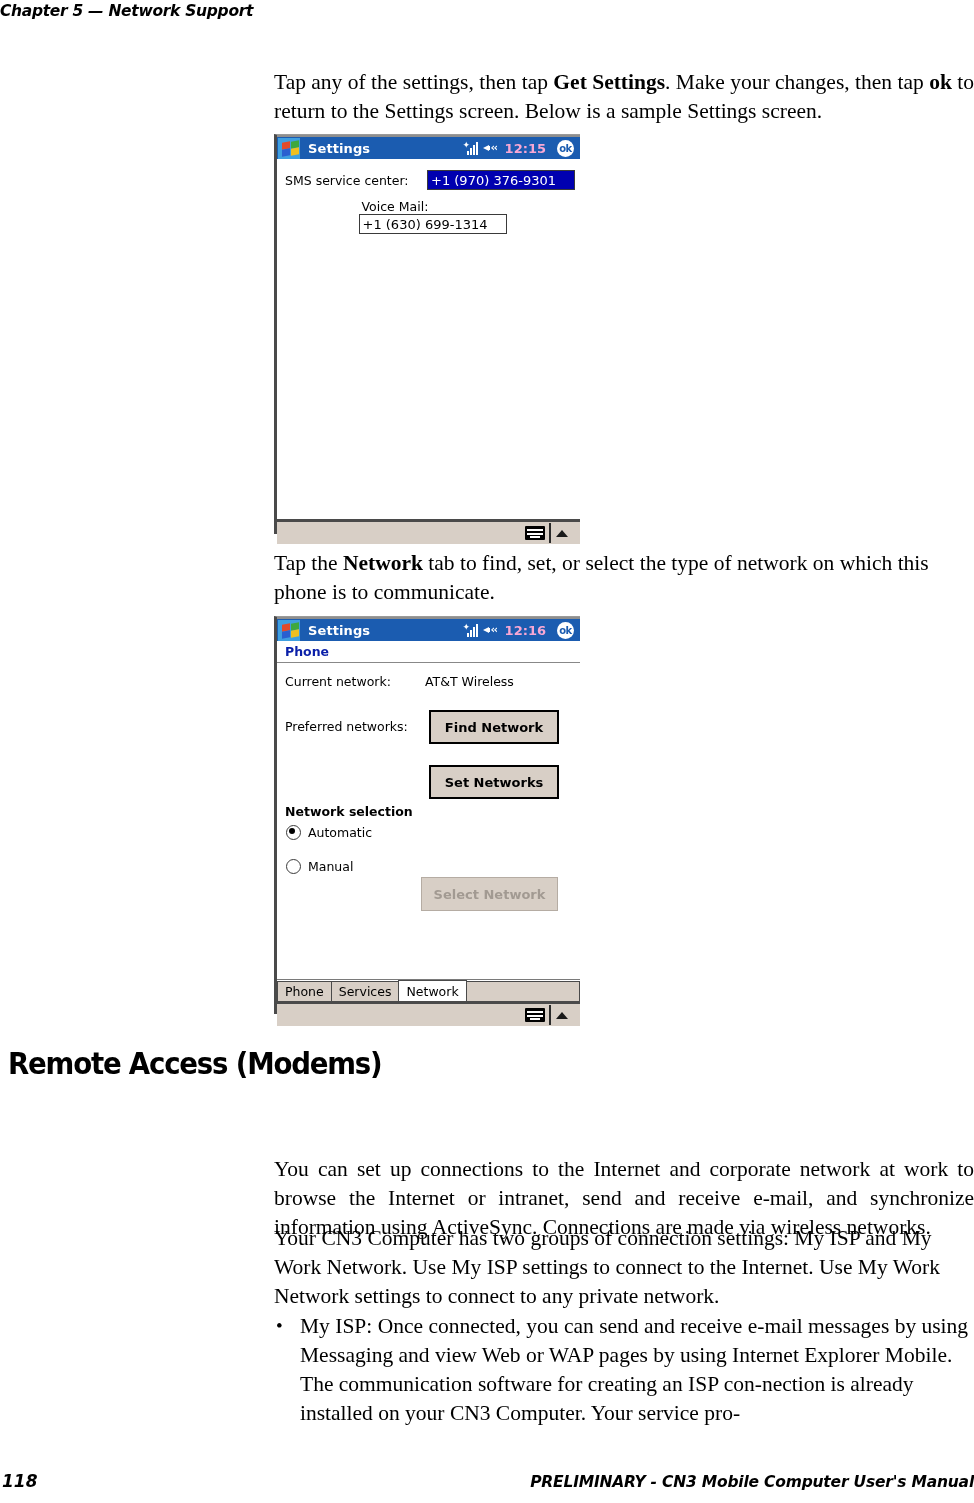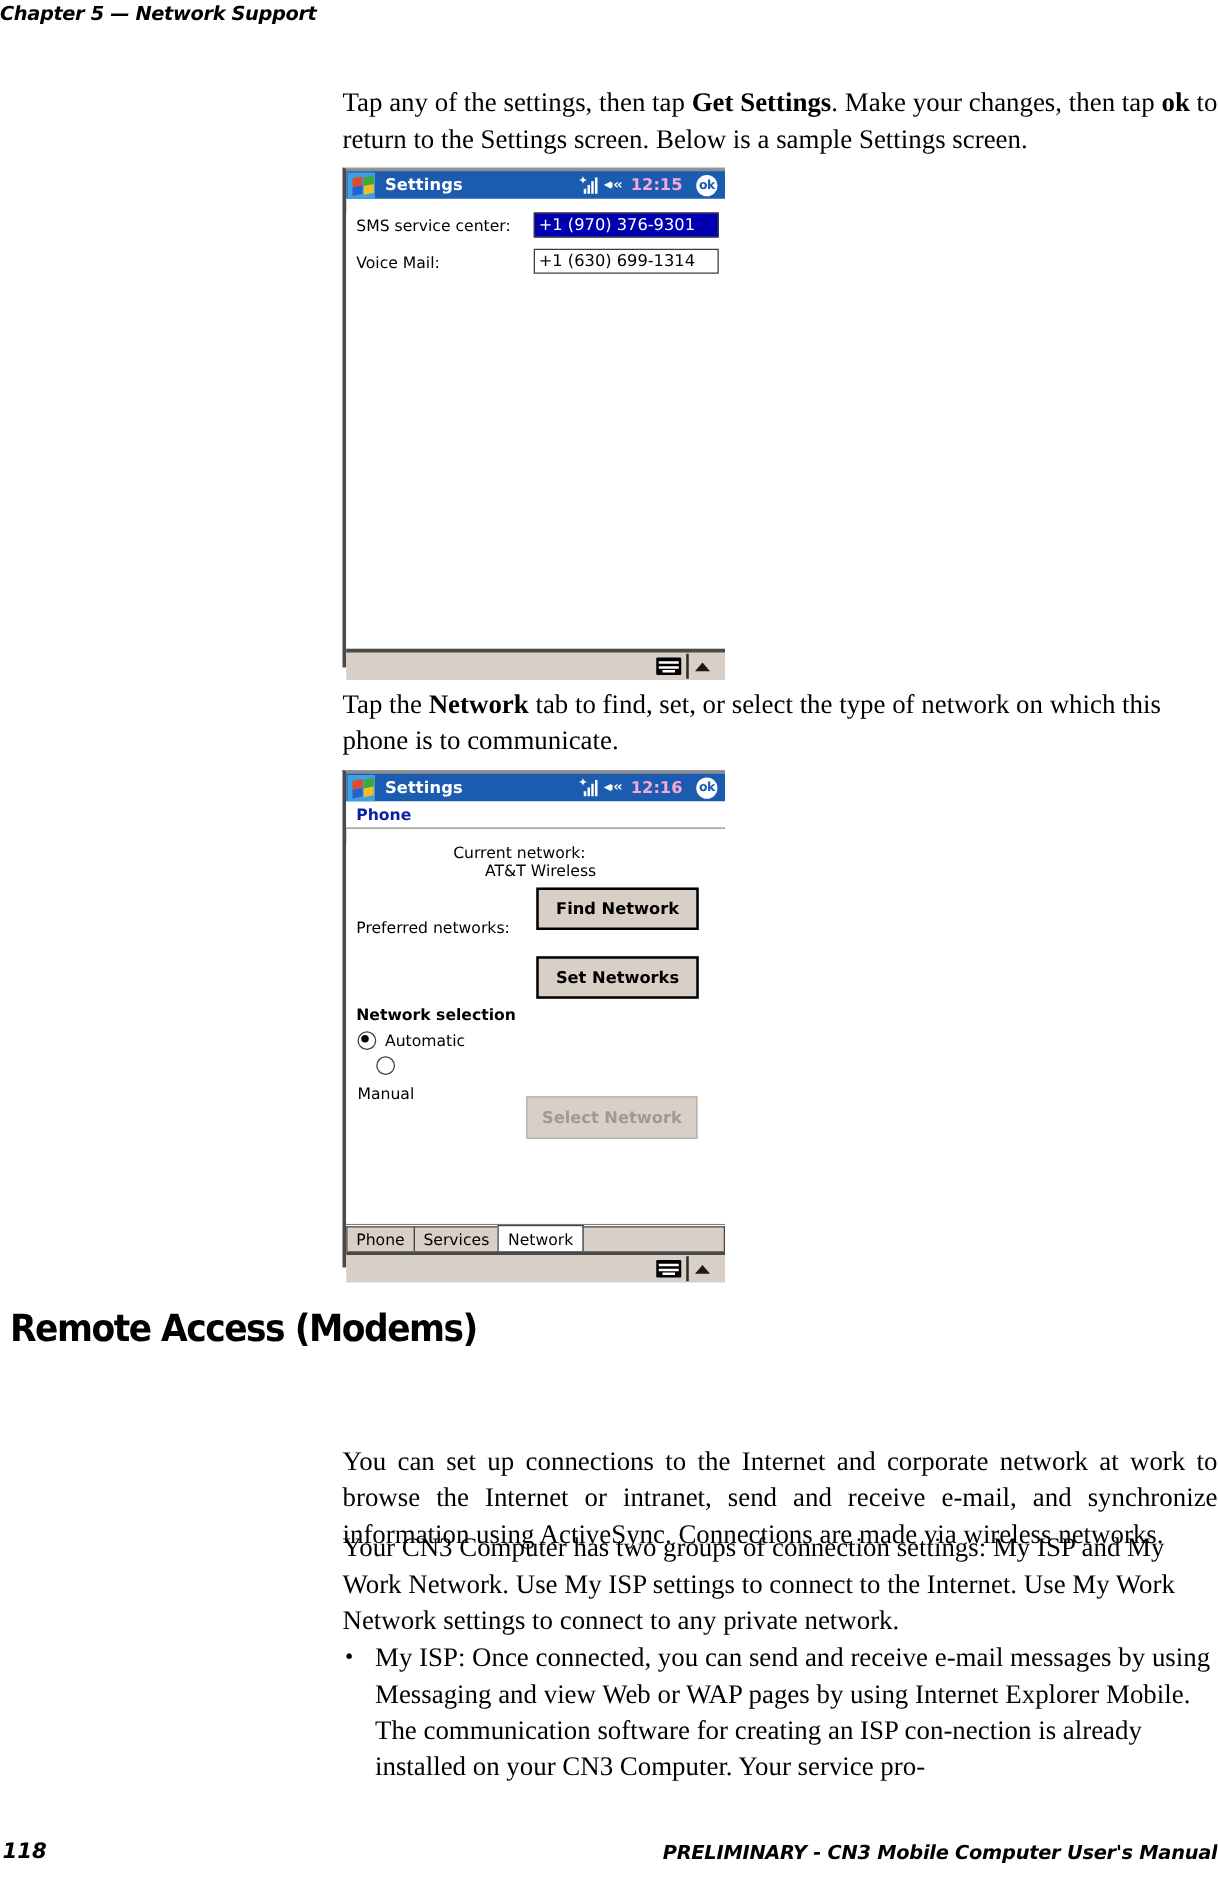--- a/index.html
+++ b/index.html
@@ -429,21 +429,21 @@
       <div class="okbtn">ok</div>
     </div>
   </div>
 
 
   <div class="pda-content" style="height:349px;">
     <div class="row" style="margin-top:11px;">
       <span class="lbl" style="width:142px;">SMS service center:</span>
       <span class="field sel" style="width:148px;">+1 (970) 376-9301</span>
     </div>
-    <div class="row" style="margin-top:9px;">
+    <div class="row" style="margin-top:9px;flex-direction:column;">
       <span class="lbl" style="width:142px;">Voice Mail:</span>
       <span class="field" style="width:148px;">+1 (630) 699-1314</span>
     </div>
   </div>
 
   <div class="softbar">
     <div class="kbd-icon">
       <div class="k-row kr1"></div>
         <div class="k-row kr2"></div>
         <div class="k-row kr3"></div>
@@ -485,21 +485,21 @@
       </div>
       <div class="clock">12:16</div>
       <div class="okbtn">ok</div>
     </div>
   </div>
 
   <div class="pda-subhead blue">Phone</div>
 
   <div class="pda-content" style="height:305px; position:relative;">
 
-    <div class="row" style="margin-top:11px;flex-direction:column;">
+    <div class="row" style="margin-top:11px;">
       <span class="lbl" style="width:140px;">Current network:</span>
       <span class="lbl">AT&amp;T Wireless</span>
     </div>
 
     <div style="position:absolute; left:152px; top:36px;">
       <span class="btn" style="width:130px;">Find Network</span>
     </div>
 
     <div class="row" style="margin-top:30px;">
       <span class="lbl">Preferred networks:</span>
@@ -508,21 +508,21 @@
     <div style="position:absolute; left:152px; top:91px;">
       <span class="btn" style="width:130px;">Set Networks</span>
     </div>
 
     <div class="grouplabel" style="position:absolute; left:0; top:130px; padding-left:8px;">Network selection</div>
 
     <div class="radio-row" style="position:absolute; left:0; top:151px;">
       <span class="radio on"></span>
       <span>Automatic</span>
     </div>
-    <div class="radio-row" style="position:absolute; left:0; top:171px;flex-direction:column;">
+    <div class="radio-row" style="position:absolute; left:0; top:185px;">
       <span class="radio"></span>
       <span>Manual</span>
     </div>
 
     <div style="position:absolute; left:144px; top:203px;">
       <span class="btn disabled" style="width:137px;">Select Network</span>
     </div>
   </div>
 
   <div class="tabbar">

